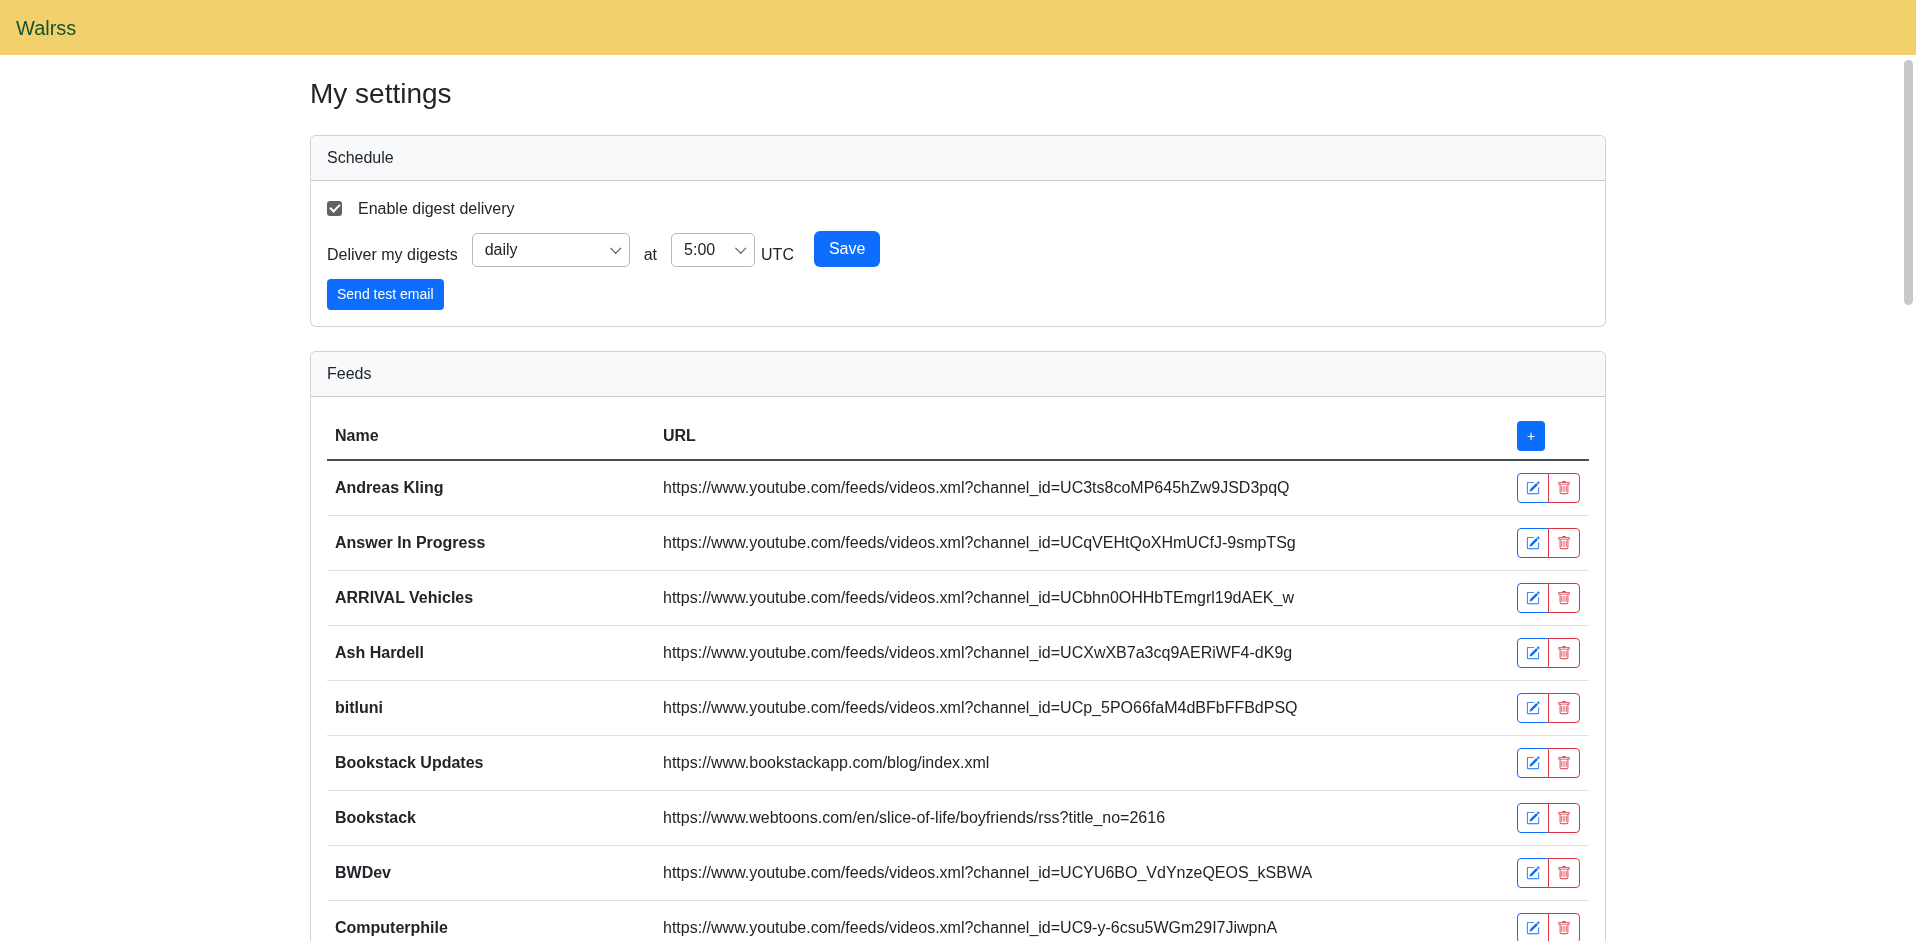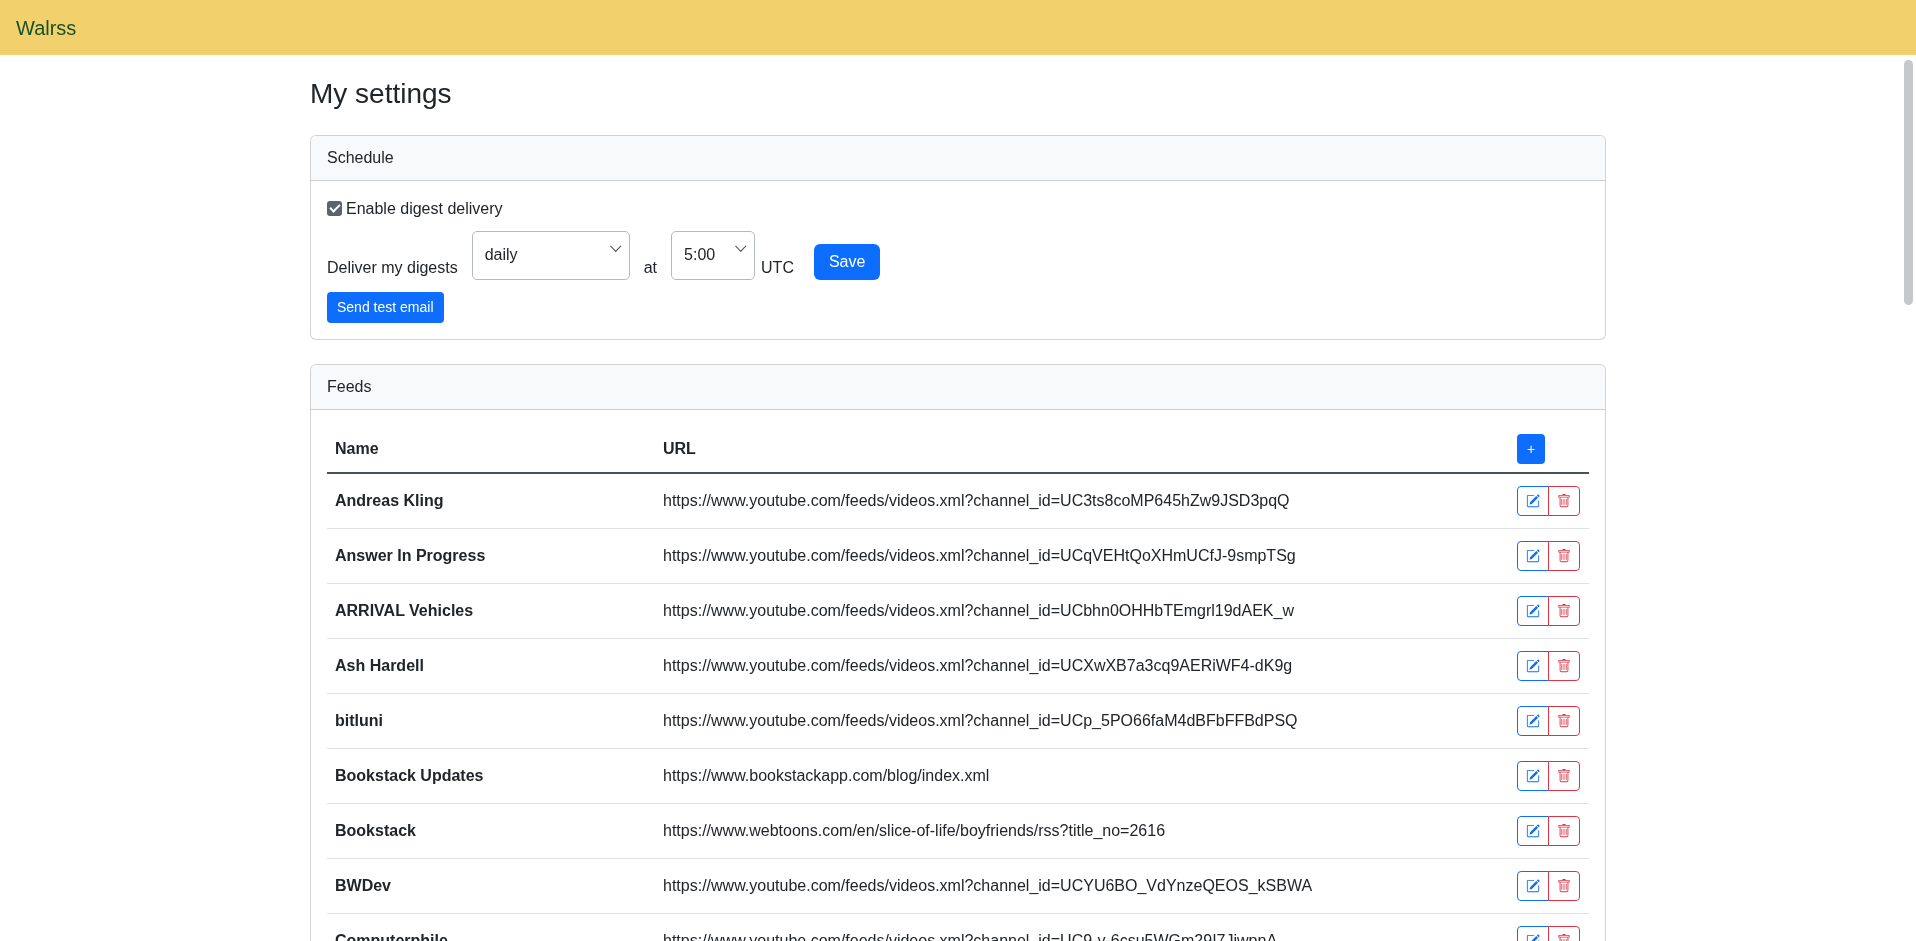--- a/index.html
+++ b/index.html
@@ -34,36 +34,36 @@
   .card{
     border:1px solid rgba(0,0,0,.175);border-radius:6px;
     margin-bottom:16px;background:#fff;overflow:hidden;margin-top:24px;
   }
   .card-header{
     padding:10px 16px;background:var(--card-header-bg);
     border-bottom:1px solid rgba(0,0,0,.175);font-size:16px;
   }
   .card-body{padding:16px;}
   
-  .form-check-row{display:flex;align-items:center;gap:4px;margin-bottom:10px;text-align:center;}
+  .form-check-row{display:flex;align-items:center;gap:16px;margin-bottom:10px;text-align:center;}
   .checkbox{
     width:15px;height:15px;border-radius:3px;background:#5c636a;
     position:relative;display:inline-block;flex:0 0 auto;cursor:pointer;
   }
   .checkbox::after{
     content:"";position:absolute;left:3px;top:3px;width:8px;height:4px;
     border-left:2px solid #fff;border-bottom:2px solid #fff;
     transform:rotate(-45deg);
   }
   .controls-row{display:flex;align-items:flex-end;margin-bottom:12px;}
   .controls-row .lbl{margin-right:14px;}
   .select{
     position:relative;display:inline-flex;align-items:center;
     border:1px solid #b3b9bf;border-radius:5px;background:#fff;
-    padding:6px 30px 6px 12px;height:49px;cursor:pointer;
+    padding:6px 30px 6px 12px;height:34px;cursor:pointer;
   }
   .select::after{
     content:"";position:absolute;right:11px;top:12px;
     width:7px;height:7px;border-right:1.8px solid #49505"
     ;
   }
   .select .chev{
     position:absolute;right:10px;top:11px;width:8px;height:8px;
     border-right:1.8px solid #495057;border-bottom:1.8px solid #495057;
     transform:rotate(45deg) translateY(-1px);

